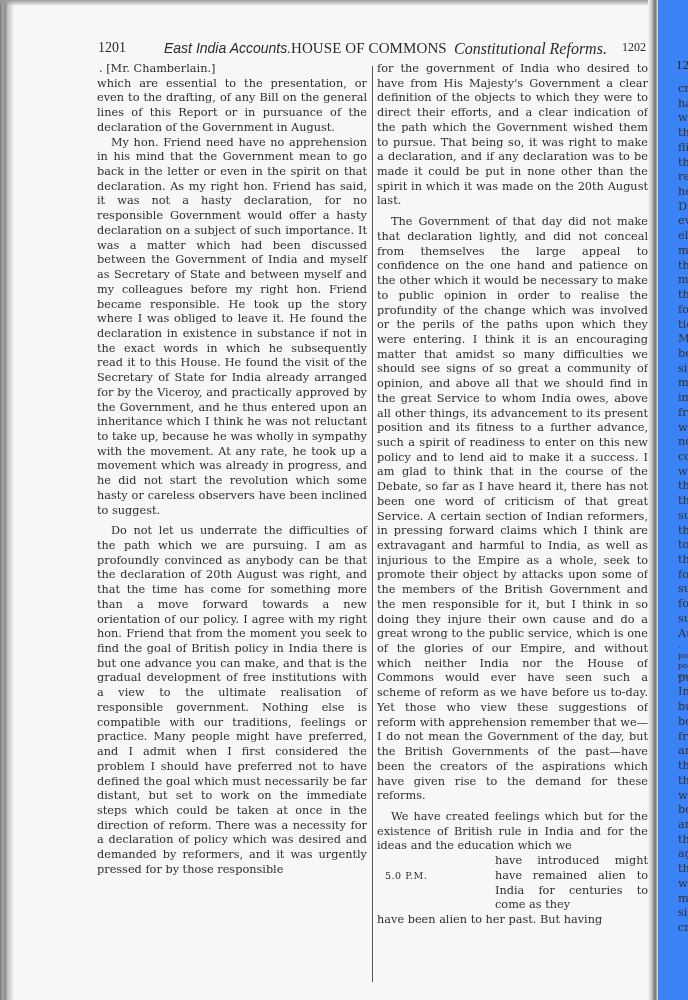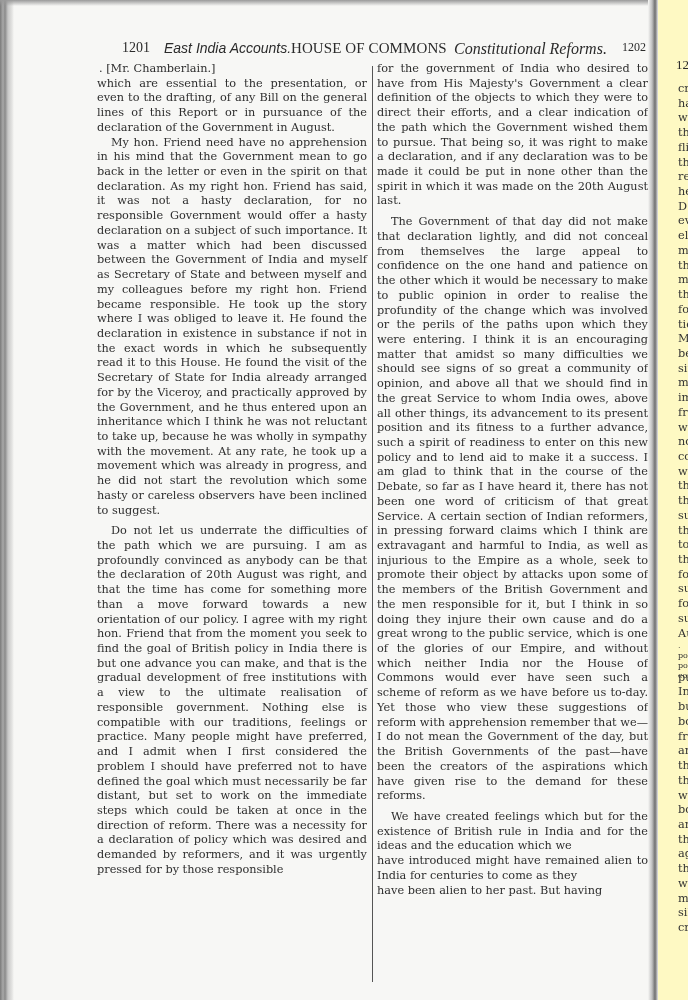--- a/index.html
+++ b/index.html
@@ -17,21 +17,21 @@
       position: absolute; left: 0; top: 0; width: 688px; height: 6px;
       background: linear-gradient(to bottom, #9a9a9a, rgba(247,247,245,0));
     }
     .page {
       position: absolute; left: 0; top: 0; width: 655px; height: 1000px;
     }
     .header {
       position: absolute; top: 40px; left: 98px; width: 548px; height: 18px;
       font-size: 13.5px; color: #2b2b2b;
     }
-    .header .num-left { position: absolute; left: 0; top: 0; font-family: "Liberation Serif", serif; font-size: 14px; margin-left: 24px; }
+    .header .num-left { position: absolute; left: 0; top: 0; font-family: "Liberation Serif", serif; font-size: 14px; }
     .header .run-left { position: absolute; left: 66px; top: 0; font-style: italic; font-family: Liberation Sans, sans-serif; font-size: 14px; }
     .header .run-center { position: absolute; left: 193px; top: 0; font-family: "Liberation Serif", serif; font-size: 15px; letter-spacing: 0.1px; text-align: right; }
     .header .run-right { position: absolute; left: 356px; top: 0; font-style: italic; font-family: "Liberation Serif", serif; font-size: 16px; }
     .header .num-right { position: absolute; right: 0; top: 0; font-family: "Liberation Serif", serif; font-size: 12px; }
 
     .col {
       position: absolute; top: 62px; width: 270px;
       font-family: "DejaVu Serif", serif; font-size: 11.3px; line-height: 14.72px;
       text-align: justify; color: #2e2e2e;
     }
@@ -43,29 +43,29 @@
     .col .speaker { display: block; text-indent: 2px; }
     .col-divider {
       position: absolute; left: 372px; top: 66px; width: 1px; height: 916px;
       background: #555;
     }
     .marginal-wrap { display: flex; }
     .marginal-note {
       width: 78px; flex: none; font-size: 9.5px; letter-spacing: 0.5px;
       padding-top: 14.7px; text-align: left; padding-left: 8px; box-sizing: border-box;
     }
-    .marginal-text { flex: 1; text-align: justify; }
+    .marginal-text { flex: 1; text-align: justify; margin-left: 40px; }
 
     .gutter {
       position: absolute; left: 648px; top: 0; width: 10px; height: 1000px;
       background: linear-gradient(to right, #f7f7f5 0px, #c0c0c0 4px, #6f6f6f 7px, #b8b8b8 9px, #ececea 10px);
     }
     .next-page {
       position: absolute; left: 658px; top: 0; width: 30px; height: 1000px; overflow: hidden;
-      background: #fef9c3;
+      background: #3b82f6;
     }
     .next-page .np-num {
       position: absolute; left: 18px; top: 57px; font-size: 13px; font-family: "Liberation Serif", serif; white-space: nowrap;
     }
     .next-page .np-lines {
       position: absolute; left: 20px; top: 82px; font-size: 11.3px; line-height: 14.72px; white-space: nowrap;
       color: #333;
     }
     .next-page .np-lines div { height: 14.72px; }
     .next-page .np-small div { font-size: 8px; height: 10px; line-height: 10px; }
@@ -92,20 +92,21 @@
     <p class="indent gap">Do not let us underrate the difficulties of the path which we are pursuing. I am as profoundly convinced as anybody can be that the declaration of 20th August was right, and that the time has come for something more than a move forward towards a new orientation of our policy. I agree with my right hon. Friend that from the moment you seek to find the goal of British policy in India there is but one advance you can make, and that is the gradual development of free institutions with a view to the ultimate realisation of responsible government. Nothing else is compatible with our traditions, feelings or practice. Many people might have preferred, and I admit when I first considered the problem I should have preferred not to have defined the goal which must necessarily be far distant, but set to work on the immediate steps which could be taken at once in the direction of reform. There was a necessity for a declaration of policy which was desired and demanded by reformers, and it was urgently pressed for by those responsible</p>
   </div>
 
   <div class="col-divider"></div>
 
   <div class="col right">
     <p>for the government of India who desired to have from His Majesty's Government a clear definition of the objects to which they were to direct their efforts, and a clear indication of the path which the Government wished them to pursue. That being so, it was right to make a declaration, and if any declaration was to be made it could be put in none other than the spirit in which it was made on the 20th August last.</p>
     <p class="indent gap">The Government of that day did not make that declaration lightly, and did not conceal from themselves the large appeal to confidence on the one hand and patience on the other which it would be necessary to make to public opinion in order to realise the profundity of the change which was involved or the perils of the paths upon which they were entering. I think it is an encouraging matter that amidst so many difficulties we should see signs of so great a community of opinion, and above all that we should find in the great Service to whom India owes, above all other things, its advancement to its present position and its fitness to a further advance, such a spirit of readiness to enter on this new policy and to lend aid to make it a success. I am glad to think that in the course of the Debate, so far as I have heard it, there has not been one word of criticism of that great Service. A certain section of Indian reformers, in pressing forward claims which I think are extravagant and harmful to India, as well as injurious to the Empire as a whole, seek to promote their object by attacks upon some of the members of the British Government and the men responsible for it, but I think in so doing they injure their own cause and do a great wrong to the public service, which is one of the glories of our Empire, and without which neither India nor the House of Commons would ever have seen such a scheme of reform as we have before us to-day. Yet those who view these suggestions of reform with apprehension remember that we—I do not mean the Government of the day, but the British Governments of the past—have been the creators of the aspirations which have given rise to the demand for these reforms.</p>
     <p class="indent gap">We have created feelings which but for the existence of British rule in India and for the ideas and the education which we</p>
     <div class="marginal-wrap">
+      <span class="marginal-note">5.0 P.M.</span>
       <span class="marginal-text">have introduced might have remained alien to India for centuries to come as they</span>
     </div>
     <p>have been alien to her past. But having</p>
   </div>
 
   <div class="gutter"></div>
 </div>
 
 <div class="next-page">
   <span class="np-num">12</span>

